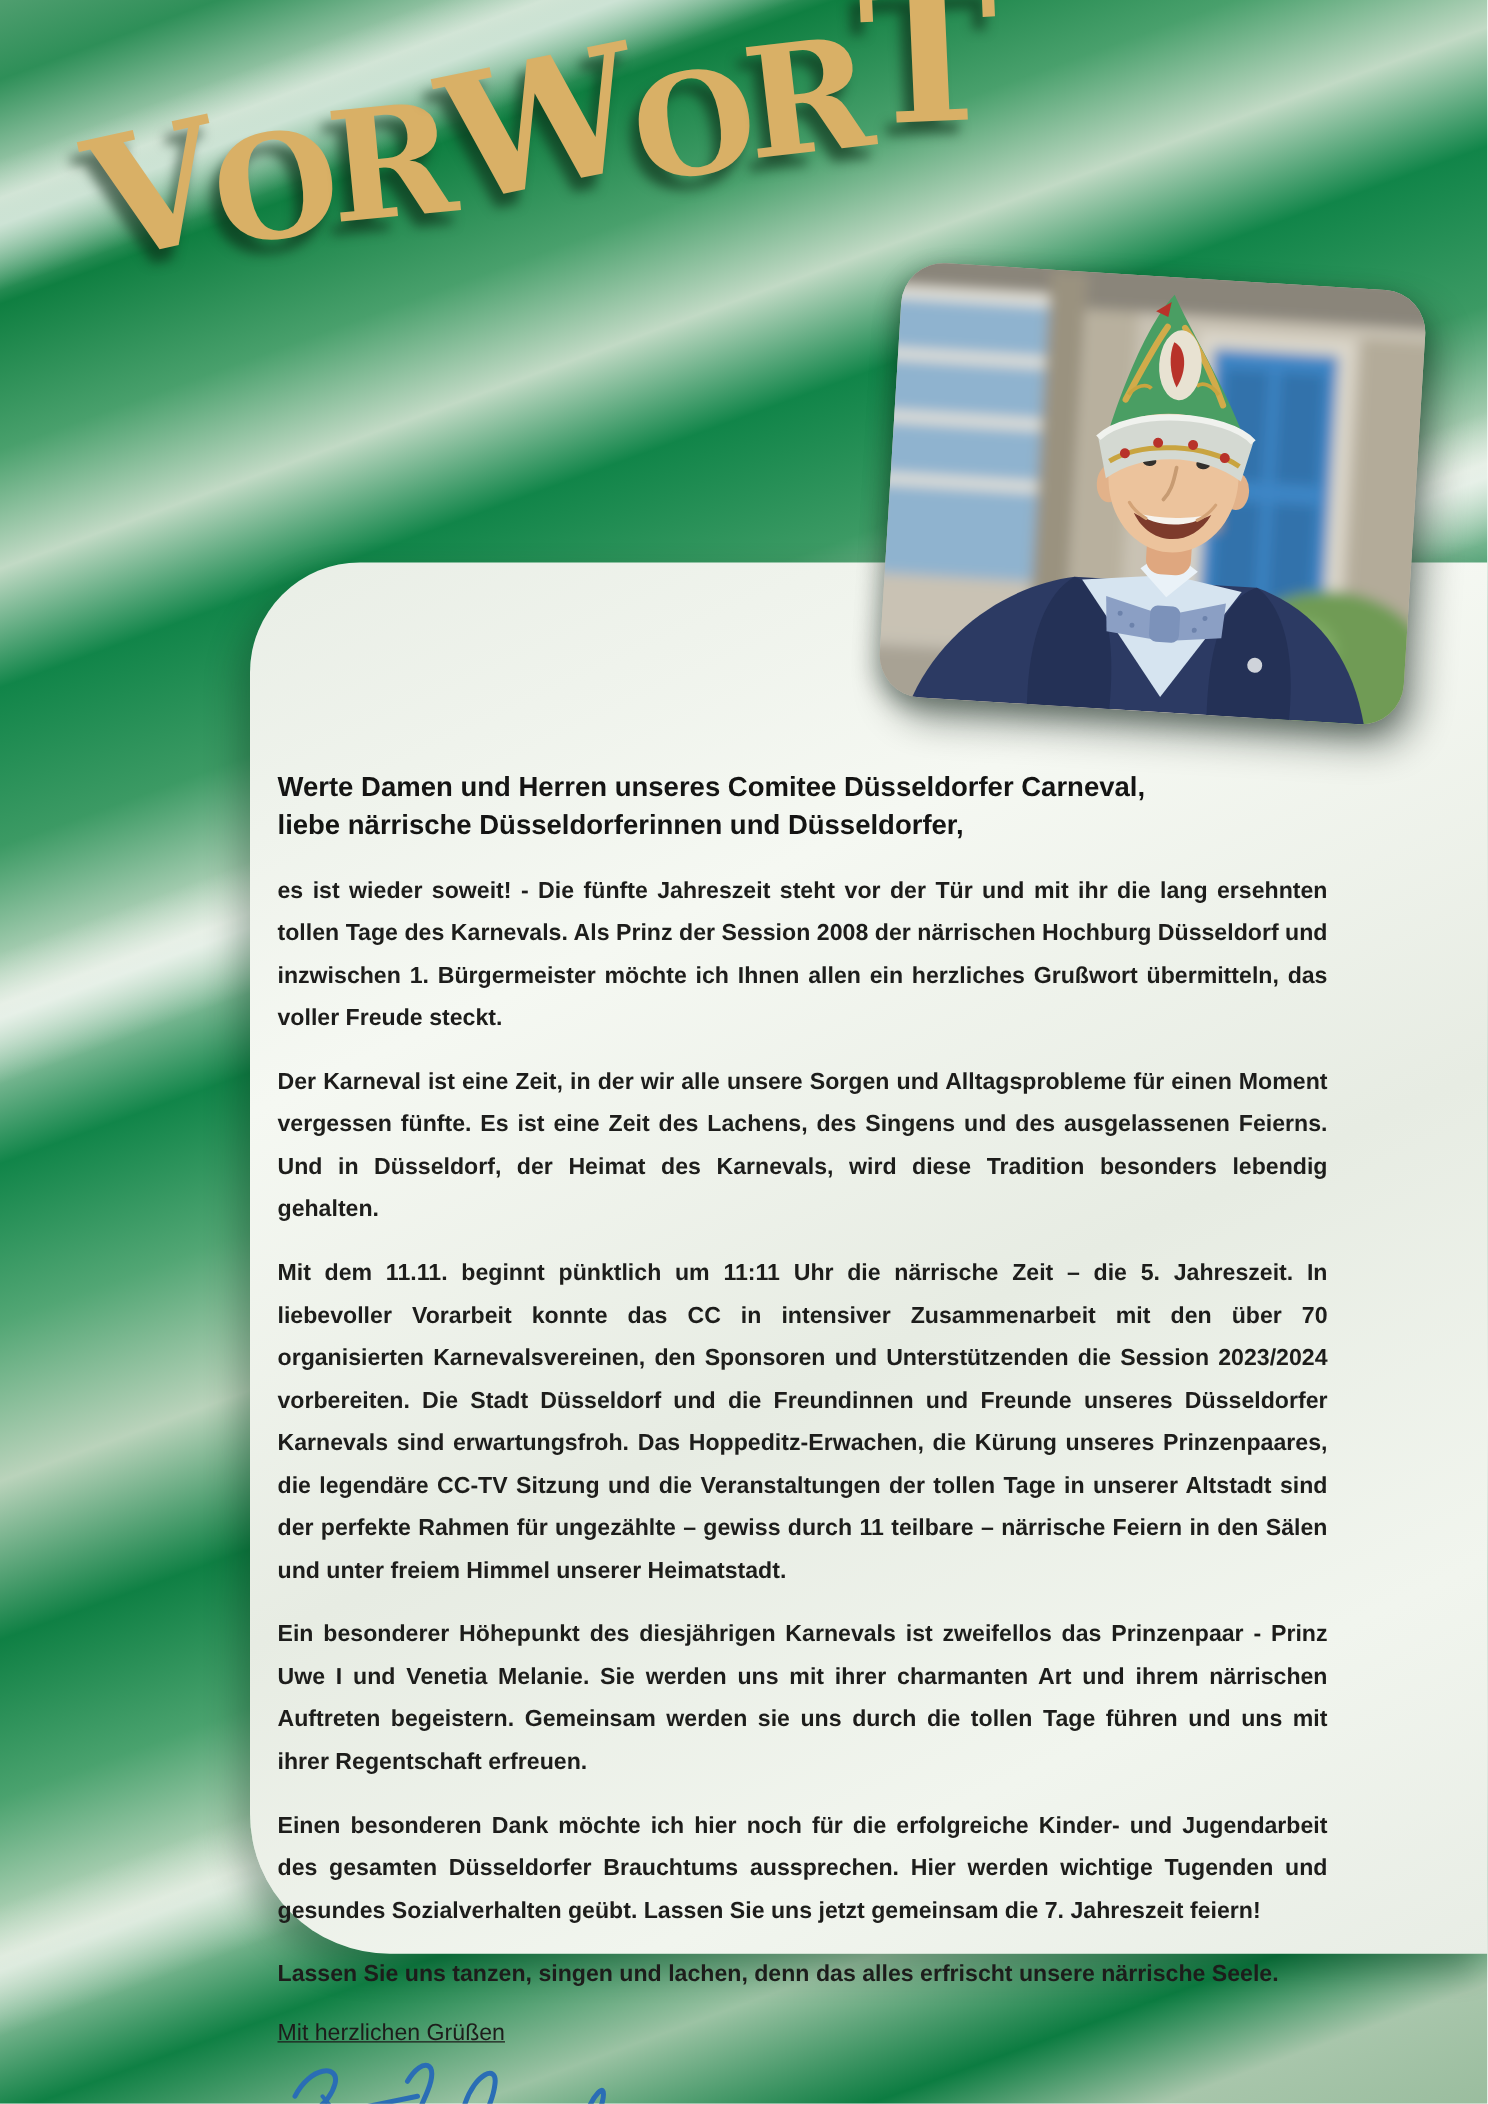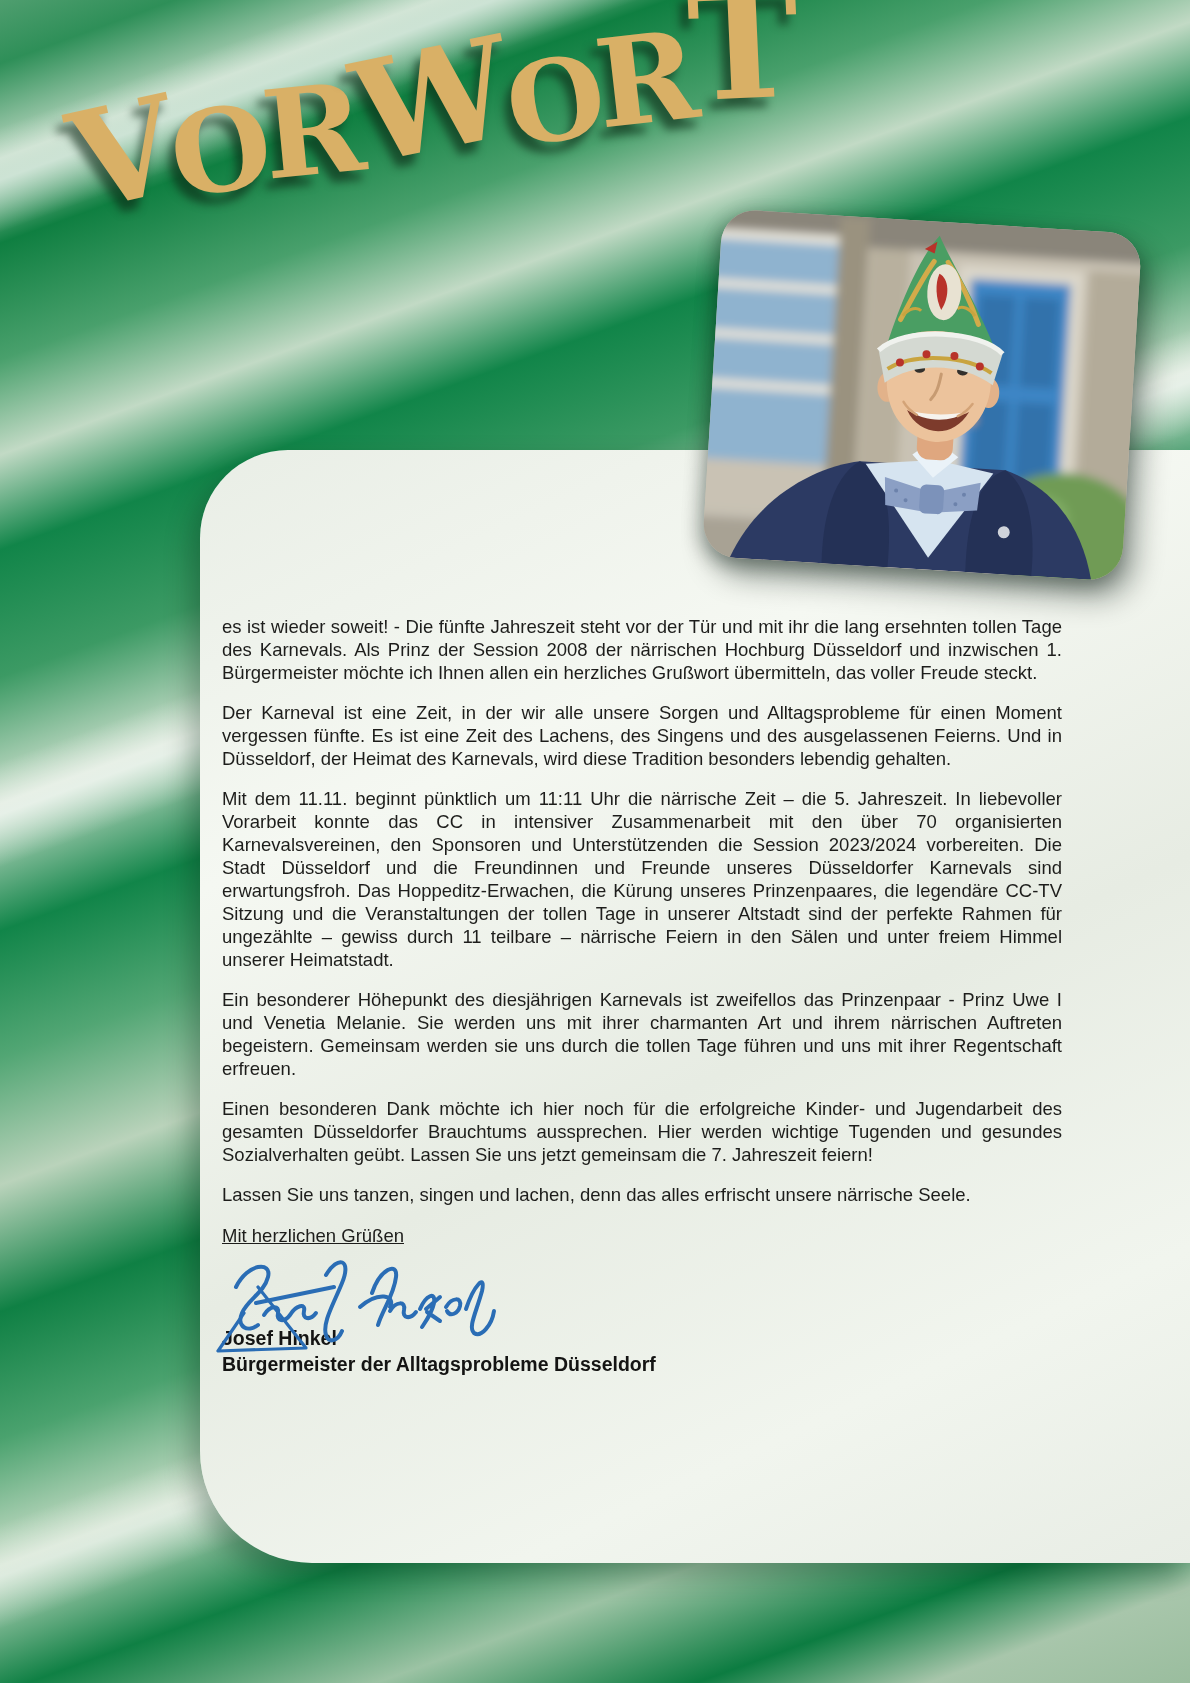--- a/index.html
+++ b/index.html
@@ -78,22 +78,23 @@
   .card-content{
     position:absolute;left:22px;top:165px;width:840px;
     color:#1d1d1b;
   }
   .salutation{
     font-weight:bold;font-size:22px;line-height:30px;
     margin:0 0 20px 0;color:#141413;
   }
   .body-text p{
     margin:0 0 17px 0;
-    font-size:18.5px;line-height:23px;
+    font-size:18.5px;line-height:34px;
     text-align:justify;
+    font-weight:bold;
   }
   .closing{font-size:18.5px;line-height:25.5px;margin:12px 0 0 0;text-decoration:underline;}
   .sig-block{margin:4px 0 0 -8px;height:86px;position:relative;}
   .sig-block svg{position:absolute;left:0;top:-2px;}
   .signer{font-weight:bold;font-size:19.5px;line-height:26px;margin-top:-14px;color:#141413;}
   .signer div{margin:0;}
 
   
   .photo{
     position:absolute;left:712px;top:221px;
@@ -111,20 +112,24 @@
 
 <div class="page">
   <div class="page-sheen"></div>
 
   <div class="title-wrap">
     <span class="title-word"><span class="tl tl0">V</span><span class="tl tl1">O</span><span class="tl tl2">R</span><span class="tl tl3">W</span><span class="tl tl4">O</span><span class="tl tl5">R</span><span class="tl tl6">T</span></span>
   </div>
 
   <div class="card">
     <div class="card-content">
+      <p class="salutation">
+        <span>Werte Damen und Herren unseres Comitee Düsseldorfer Carneval,</span><br>
+        <span>liebe närrische Düsseldorferinnen und Düsseldorfer,</span>
+      </p>
       <div class="body-text">
         <p>es ist wieder soweit! - Die fünfte Jahreszeit steht vor der Tür und mit ihr die lang ersehnten tollen Tage des Karnevals. Als Prinz der Session 2008 der närrischen Hochburg Düsseldorf und inzwischen 1. Bürgermeister möchte ich Ihnen allen ein herzliches Grußwort übermitteln, das voller Freude steckt.</p>
         <p>Der Karneval ist eine Zeit, in der wir alle unsere Sorgen und Alltagsprobleme für einen Moment vergessen fünfte. Es ist eine Zeit des Lachens, des Singens und des ausgelassenen Feierns. Und in Düsseldorf, der Heimat des Karnevals, wird diese Tradition besonders lebendig gehalten.</p>
         <p>Mit dem 11.11. beginnt pünktlich um 11:11 Uhr die närrische Zeit – die 5. Jahreszeit. In liebevoller Vorarbeit konnte das CC in intensiver Zusammenarbeit mit den über 70 organisierten Karnevalsvereinen, den Sponsoren und Unterstützenden die Session 2023/2024 vorbereiten. Die Stadt Düsseldorf und die Freundinnen und Freunde unseres Düsseldorfer Karnevals sind erwartungsfroh. Das Hoppeditz-Erwachen, die Kürung unseres Prinzenpaares, die legendäre CC-TV Sitzung und die Veranstaltungen der tollen Tage in unserer Altstadt sind der perfekte Rahmen für ungezählte – gewiss durch 11 teilbare – närrische Feiern in den Sälen und unter freiem Himmel unserer Heimatstadt.</p>
         <p>Ein besonderer Höhepunkt des diesjährigen Karnevals ist zweifellos das Prinzenpaar - Prinz Uwe I und Venetia Melanie. Sie werden uns mit ihrer charmanten Art und ihrem närrischen Auftreten begeistern. Gemeinsam werden sie uns durch die tollen Tage führen und uns mit ihrer Regentschaft erfreuen.</p>
         <p>Einen besonderen Dank möchte ich hier noch für die erfolgreiche Kinder- und Jugendarbeit des gesamten Düsseldorfer Brauchtums aussprechen. Hier werden wichtige Tugenden und gesundes Sozialverhalten geübt. Lassen Sie uns jetzt gemeinsam die 7. Jahreszeit feiern!</p>
         <p>Lassen Sie uns tanzen, singen und lachen, denn das alles erfrischt unsere närrische Seele.</p>
       </div>
       <p class="closing">Mit herzlichen Grüßen</p>
 

